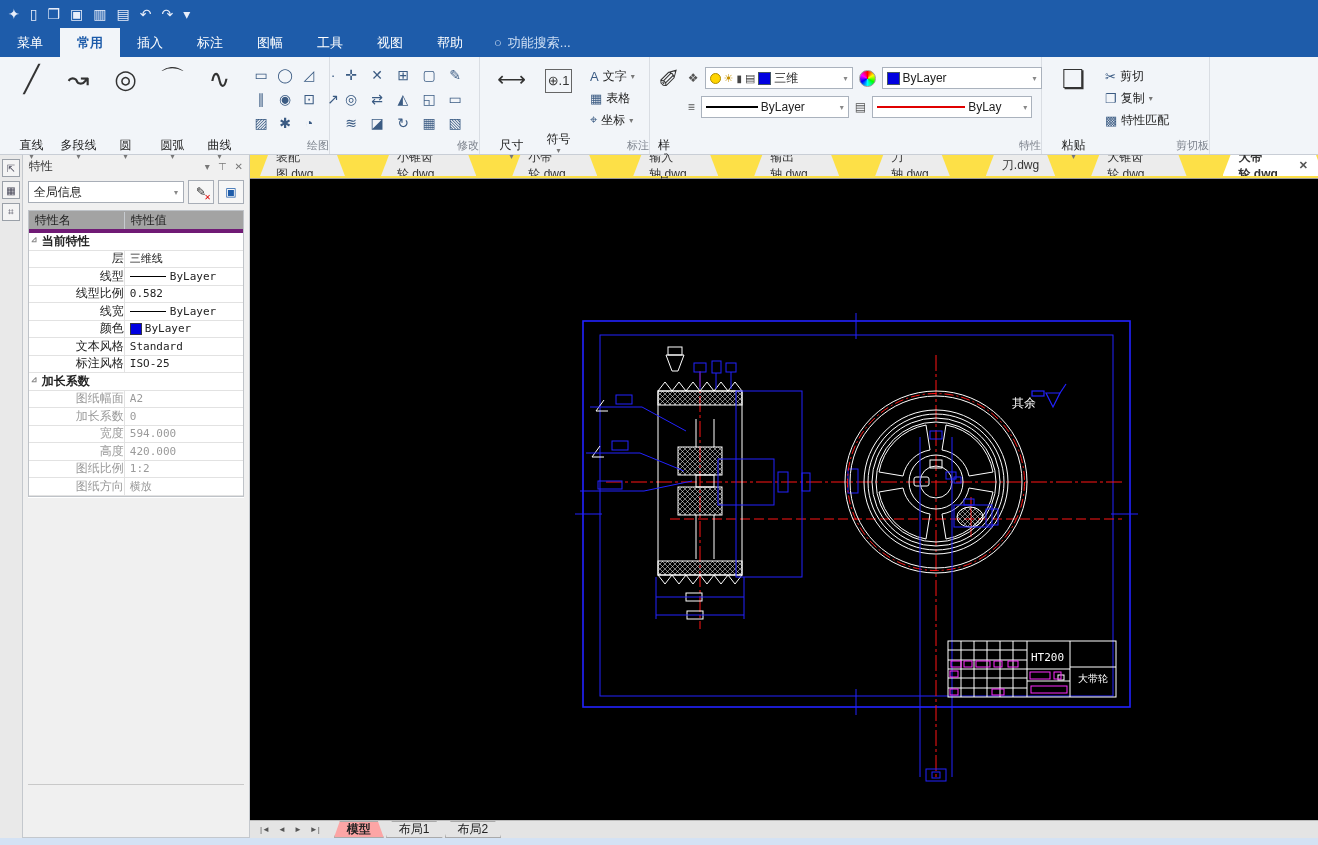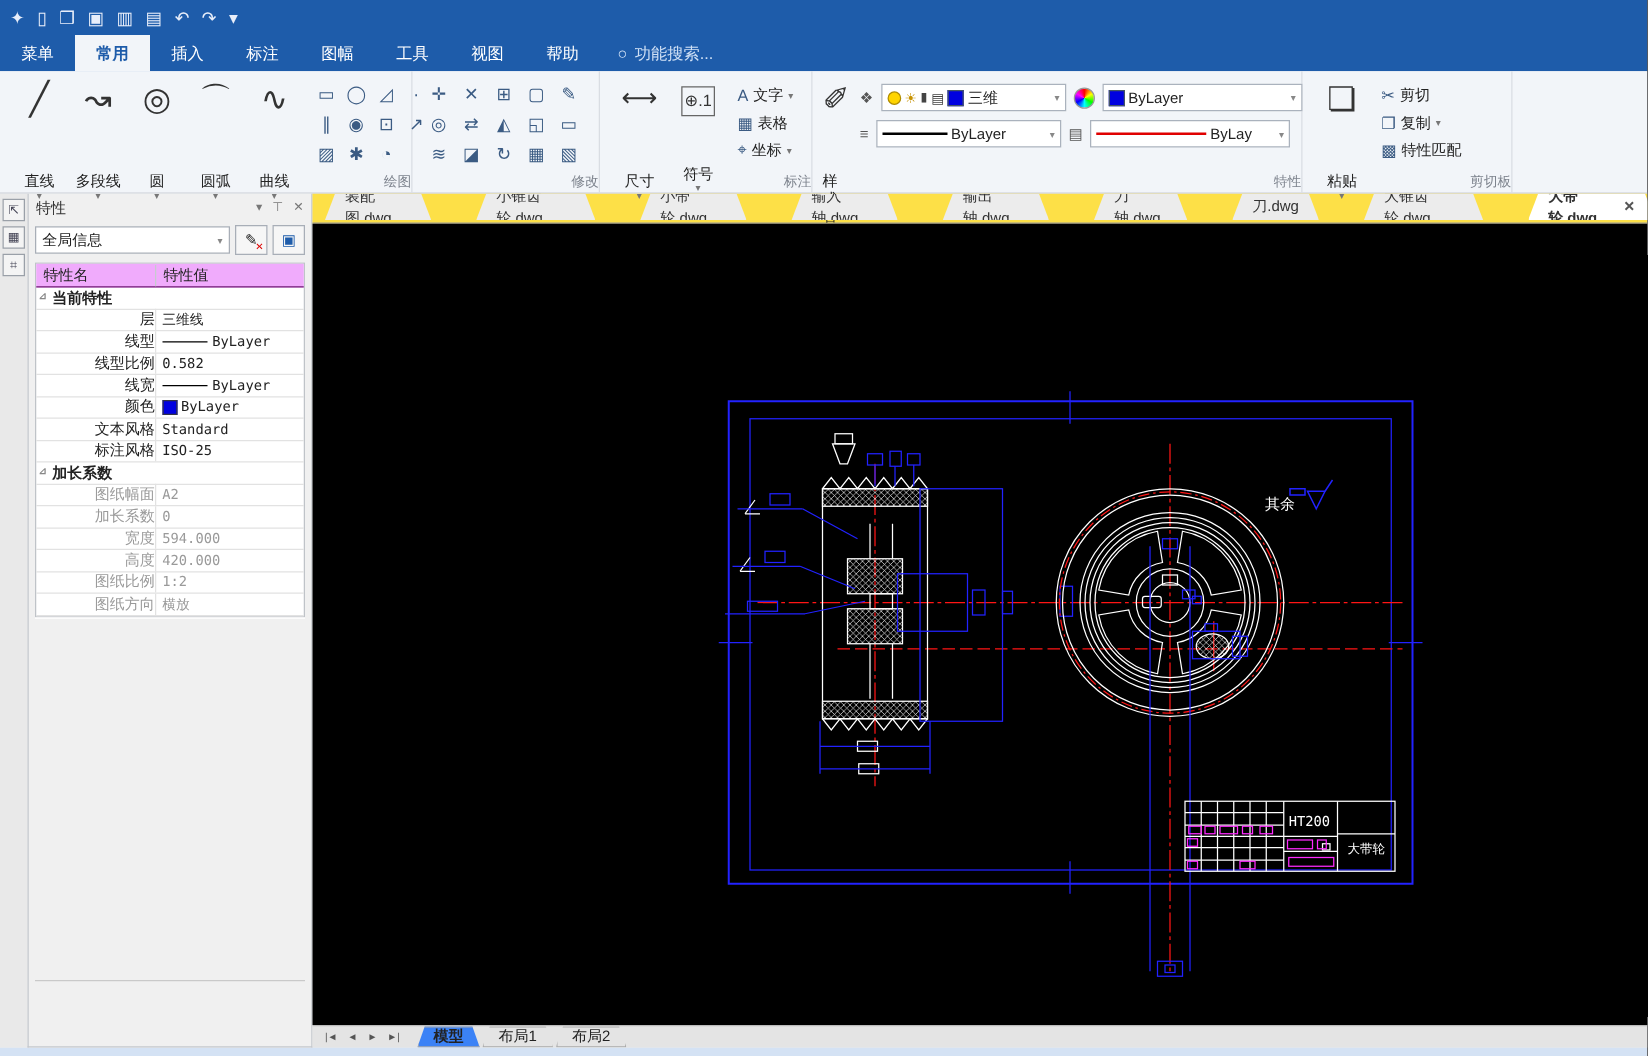--- a/index.html
+++ b/index.html
@@ -56,21 +56,21 @@
   .panel-head{height:22px;display:flex;align-items:center;padding:0 6px;gap:8px;font-size:12px;color:#333;}
   .panel-head .ph-title{flex:1;}
   .panel-head .ph-ic{color:#777;font-size:10px;cursor:default;}
   .panel-combo{display:flex;align-items:center;gap:4px;padding:3px 5px;}
   .scope{flex:1;display:flex;align-items:center;background:#fff;border:1px solid #a8aeb7;height:20px;padding:0 5px;}
   .scope .car{margin-left:auto;font-size:8px;color:#888;}
   .pbtn{width:24px;height:22px;border:1px solid #a8aeb7;background:#f6f6f6;display:flex;align-items:center;
         justify-content:center;font-size:12px;cursor:default;position:relative;}
   .pbtn .redx{color:#d00;font-size:8px;position:absolute;right:2px;bottom:1px;}
   .ptable{margin:3px 5px 0;border:1px solid #bfc3c8;background:#fff;font-size:12px;}
-  .phead{display:flex;background:#f0abfc;border-bottom:1px solid #701a75;height:18px;align-items:center;}
+  .phead{display:flex;background:#a3a3a3;border-bottom:4px solid #701a75;height:18px;align-items:center;}
   .phead span{padding-left:6px;}
   .ph-name{width:96px;border-right:1px solid #c6cacf;box-sizing:border-box;}
   .prow{display:flex;height:16.5px;align-items:center;border-bottom:1px solid #e2e2e2;position:relative;}
   .pmark{display:none;position:absolute;left:2px;top:2px;font-size:8px;color:#888;}
   .prow.group .pmark{display:inline;}
   .pname{width:96px;padding-left:16px;box-sizing:border-box;border-right:1px solid #e2e2e2;
          white-space:nowrap;overflow:hidden;text-align:right;}
   .prow.group{font-weight:bold;}
   .prow.group .pname{border-right:none;width:auto;padding-left:13px;}
   .pval{flex:1;padding-left:5px;display:flex;align-items:center;white-space:nowrap;overflow:hidden;
@@ -90,21 +90,21 @@
            clip-path:polygon(8px 0,calc(100% - 8px) 0,100% 100%,0 100%);font-size:12px;color:#333;cursor:default;}
   .doc-tab.active{background:#fff;font-weight:bold;z-index:2;}
   .doc-tab .tab-close{display:none;margin-left:8px;color:#555;font-size:11px;}
   .doc-tab.active .tab-close{display:inline;}
   .canvas{height:641px;background:#000;position:relative;}
   .canvas svg{display:block;}
   .bottombar{height:17px;background:#e4e4e4;display:flex;align-items:center;padding-left:6px;gap:2px;border-top:1px solid #bbb;}
   .nav-ic{font-size:8px;color:#555;padding:0 4px;cursor:default;}
   .btab{height:15px;display:flex;align-items:center;padding:0 12px;font-size:12px;background:#e4e4e4;
         clip-path:polygon(6px 0,calc(100% - 6px) 0,100% 100%,0 100%);border:1px solid #aaa;cursor:default;}
-  .btab.active{background:#3b82f6;font-weight:bold;}
+  .btab.active{background:#fca5a5;font-weight:bold;}
   .statusstrip{height:7px;background:#d4e2f4;}
 </style>
 </head>
 <body>
 
 <div id="app">
 
   <div class="titlebar">
     <div class="qat">
 

